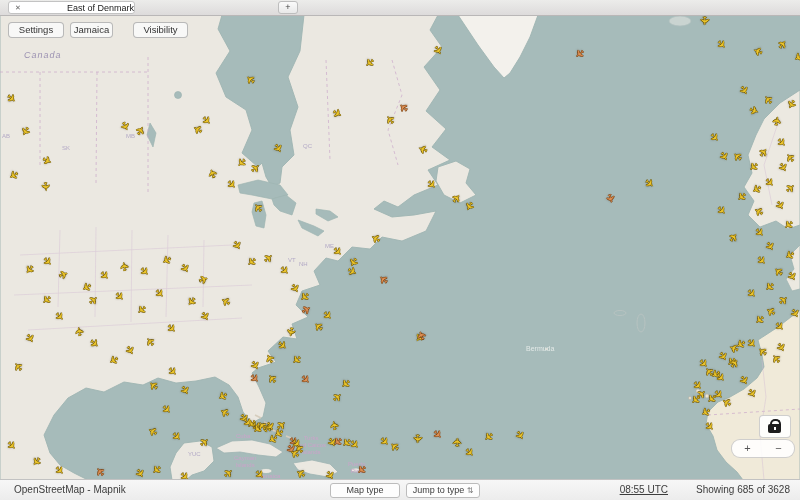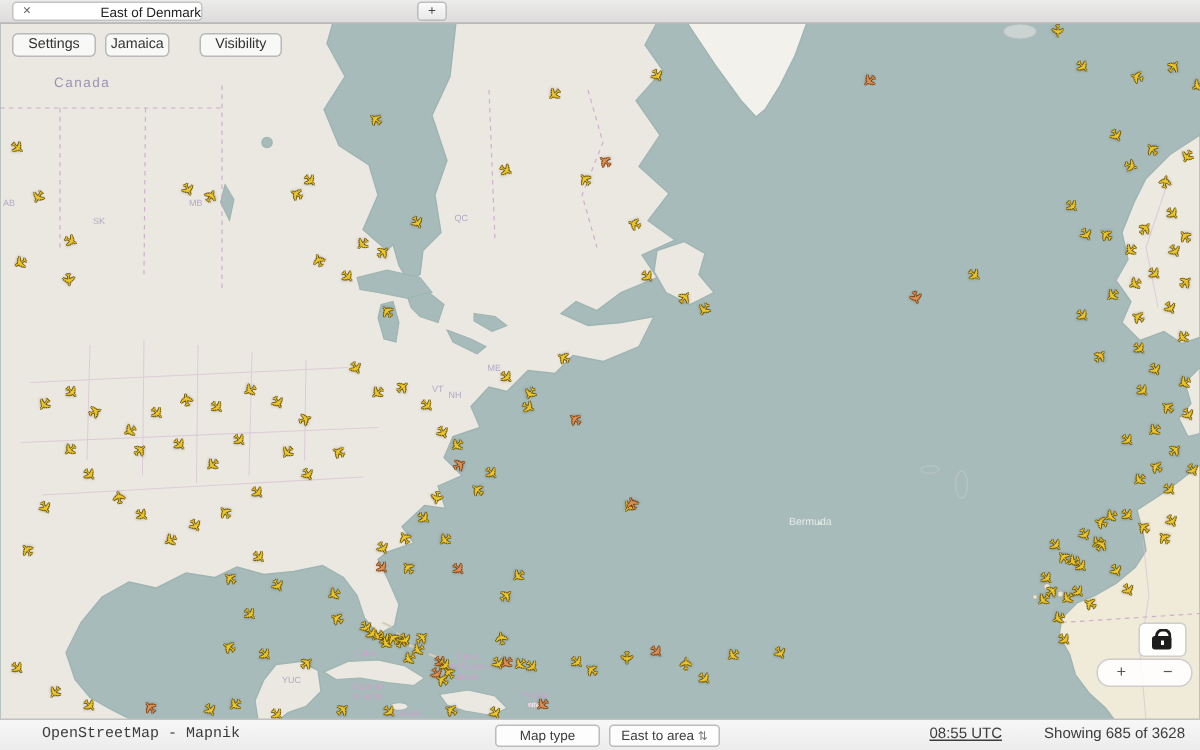--- a/index.html
+++ b/index.html
@@ -73,21 +73,21 @@
   .lock-body{position:absolute;left:8px;top:8px;width:13px;height:9px;background:#1d1d1d;border-radius:2px;}
   .lock-body::after{content:"";position:absolute;left:5.5px;top:3px;width:2px;height:3px;background:#fff;}
   .zoomctl{position:absolute;right:5px;bottom:22px;width:62px;height:17px;border-radius:9px;
            background:rgba(255,255,255,.88);border:1px solid rgba(160,160,160,.5);z-index:20;
            display:flex;}
   .zoomctl span{flex:1;text-align:center;font-size:11px;color:#555;line-height:16px;}
 
   
   .bottombar{position:absolute;left:0;bottom:0;width:800px;height:20px;
              background:linear-gradient(#f7f7f7,#ececec);border-top:1px solid #c2c2c2;z-index:30;font-size:10px;color:#3c3c3c;}
-  .attr{position:absolute;left:28px;top:4px;font-family:Liberation Mono, monospace;}
+  .attr{position:absolute;left:14px;top:4px;}
   .btn-maptype{position:absolute;left:330px;top:3px;width:68px;height:13px;border-radius:3px;
                background:#fdfdfd;border:1px solid #bcbcbc;font-size:9px;text-align:center;line-height:13px;}
   .btn-jump{position:absolute;left:406px;top:3px;width:72px;height:13px;border-radius:3px;
             background:#fdfdfd;border:1px solid #bcbcbc;font-size:9px;text-align:center;line-height:13px;}
   .btn-jump .chev{font-size:8px;color:#777;}
   .timeutc{position:absolute;right:132px;top:4px;text-decoration:underline;}
   .showing{position:absolute;right:10px;top:4px;}
 </style>
 </head>
 <body>
@@ -169,21 +169,21 @@
         <path d="M204,225 L203,292"></path>
       <path d="M20,240 L232,230"></path>
         <path d="M14,280 L252,270"></path>
         <path d="M28,315 L242,303"></path>
       <path d="M778,108 L764,150 L772,190"></path>
         <path d="M762,345 L766,382 L760,420 L764,465"></path>
     </g>
   </svg>
 
   <div class="labels">
-      <span class="mlabel lab-country" style="left: 36px; top: 35px;">Canada</span>
+      <span class="mlabel lab-country" style="left: 24px; top: 35px; font-style: italic;">Canada</span>
       <span class="mlabel lab-prov" style="left: 2px; top: 118px;">AB</span>
       <span class="mlabel lab-prov" style="left: 62px; top: 130px;">SK</span>
       <span class="mlabel lab-prov" style="left: 126px; top: 118px;">MB</span>
       <span class="mlabel lab-prov" style="left: 303px; top: 128px;">QC</span>
       <span class="mlabel lab-prov" style="left: 325px; top: 228px;">ME</span>
       <span class="mlabel lab-prov" style="left: 299px; top: 246px;">NH</span>
       <span class="mlabel lab-prov" style="left: 288px; top: 242px;">VT</span>
       <span class="mlabel lab-prov" style="left: 188px; top: 436px;">YUC</span>
       <span class="mlabel lab-ocean" style="left: 526px; top: 330px;">Bermuda</span>
       <span class="mlabel lab-place" style="left: 236px; top: 418px;">Cuba</span>
@@ -406,18 +406,18 @@
   <div class="zoomctl">
     <span>+</span>
     <span>−</span>
   </div>
 </div>
 
 <div class="bottombar">
   <span class="attr">OpenStreetMap - Mapnik</span>
   <div class="btn-maptype">Map type</div>
   <div class="btn-jump">
-    <span>East to area</span>
+    <span>Jump to type</span>
     <span class="chev">⇅</span>
   </div>
   <span class="timeutc">08:55 UTC</span>
   <span class="showing">Showing 685 of 3628</span>
 </div>
 
 </body></html>

